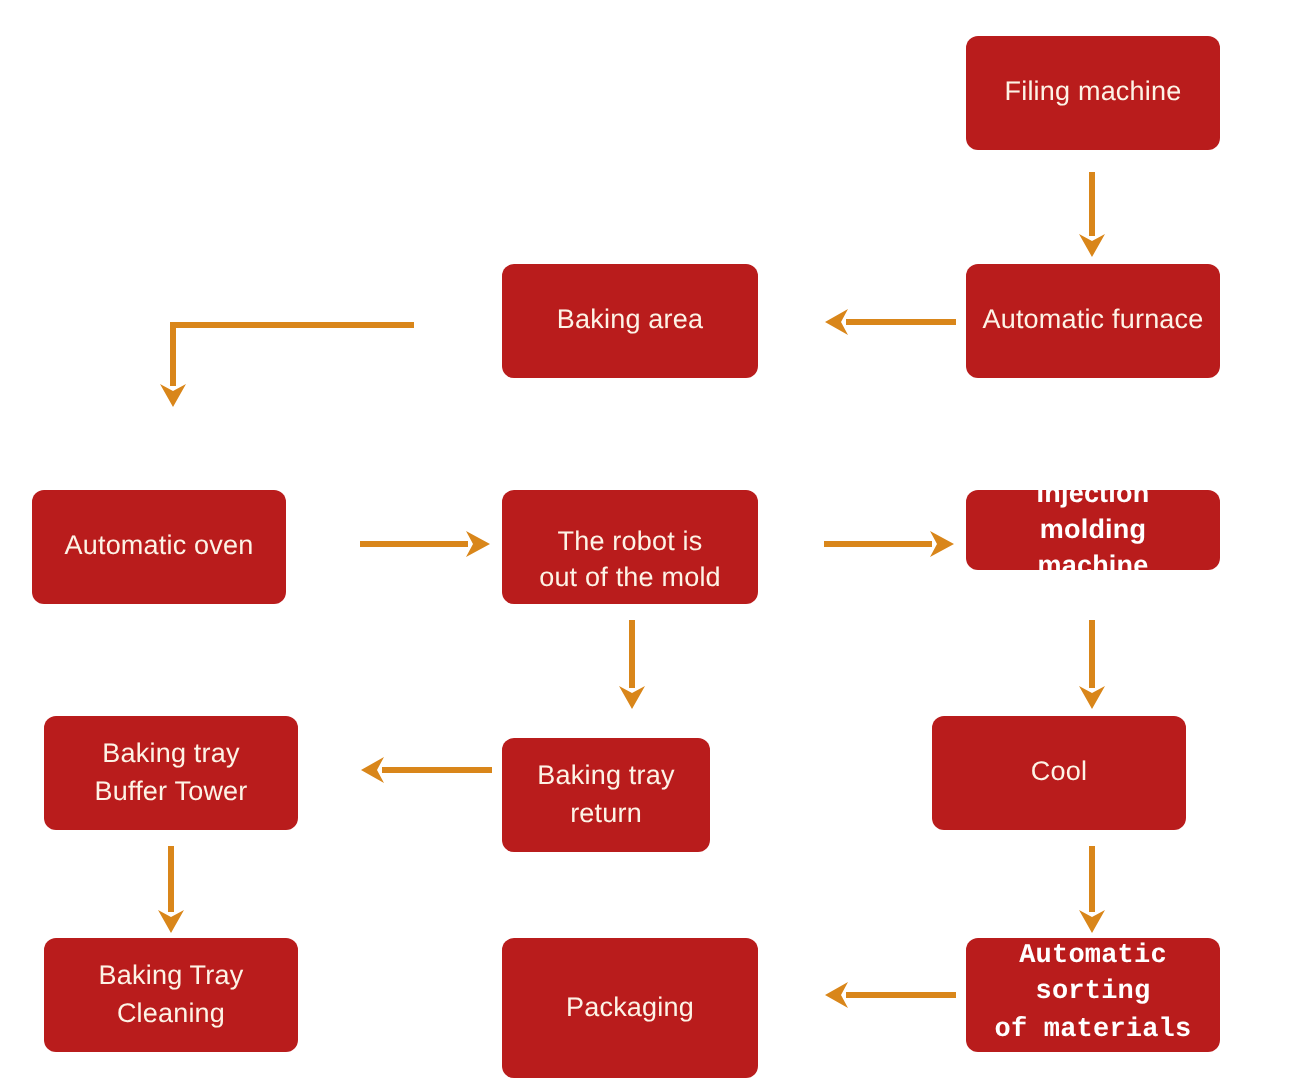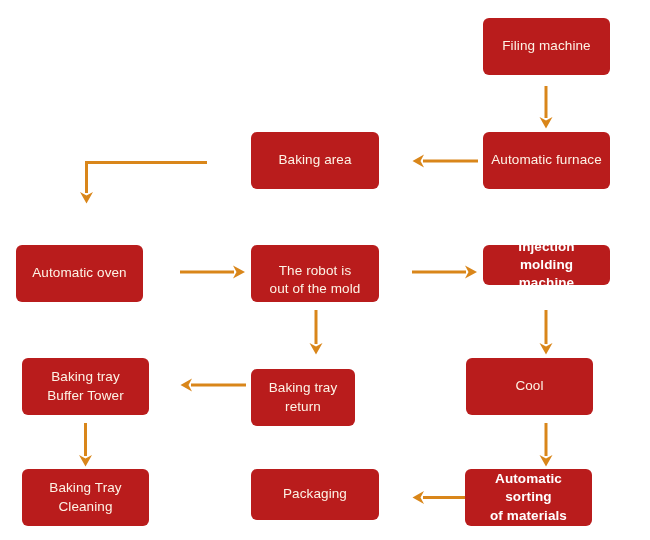--- a/index.html
+++ b/index.html
@@ -156,22 +156,22 @@
 
   <div class="node" style="left:466px;top:358px;width:127px;height:57px;">
     <span class="node-label">Cool</span>
   </div>
 
   <div class="node" style="left:22px;top:469px;width:127px;height:57px;">
     <span class="node-label">Baking Tray
 Cleaning</span>
   </div>
 
-  <div class="node" style="left:251px;top:469px;width:128px;height:51px;">
+  <div class="node" style="left:251px;top:469px;width:128px;height:70px;">
     <span class="node-label">Packaging</span>
   </div>
 
-  <div class="node bold" style="left:465px;top:469px;width:127px;height:57px;">
+  <div class="node bold" style="left:483px;top:469px;width:127px;height:57px;font-family:Liberation Mono, monospace;">
     <span class="node-label">Automatic sorting
 of materials</span>
   </div>
 
 </div>
 
 </body></html>

